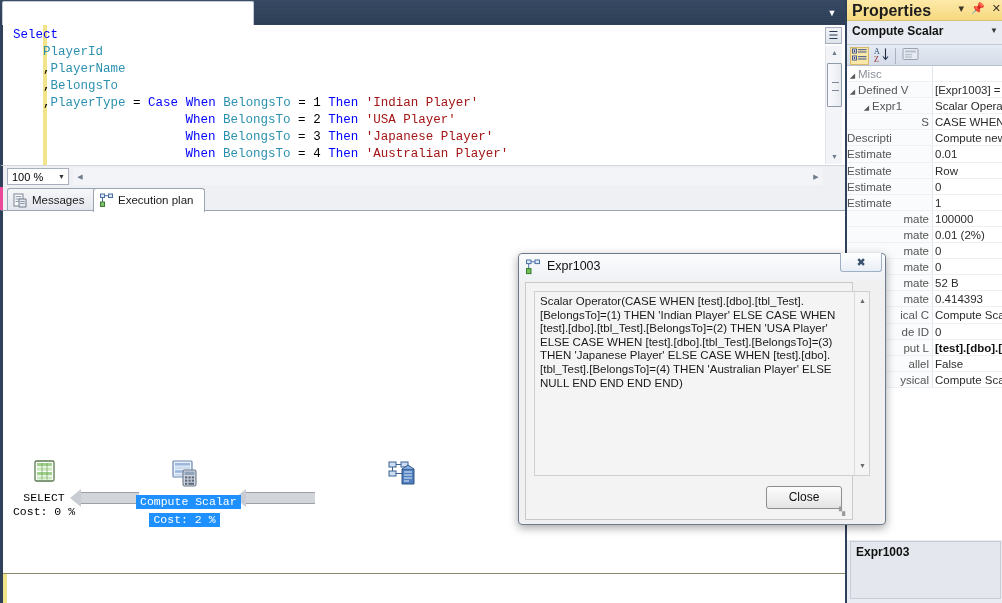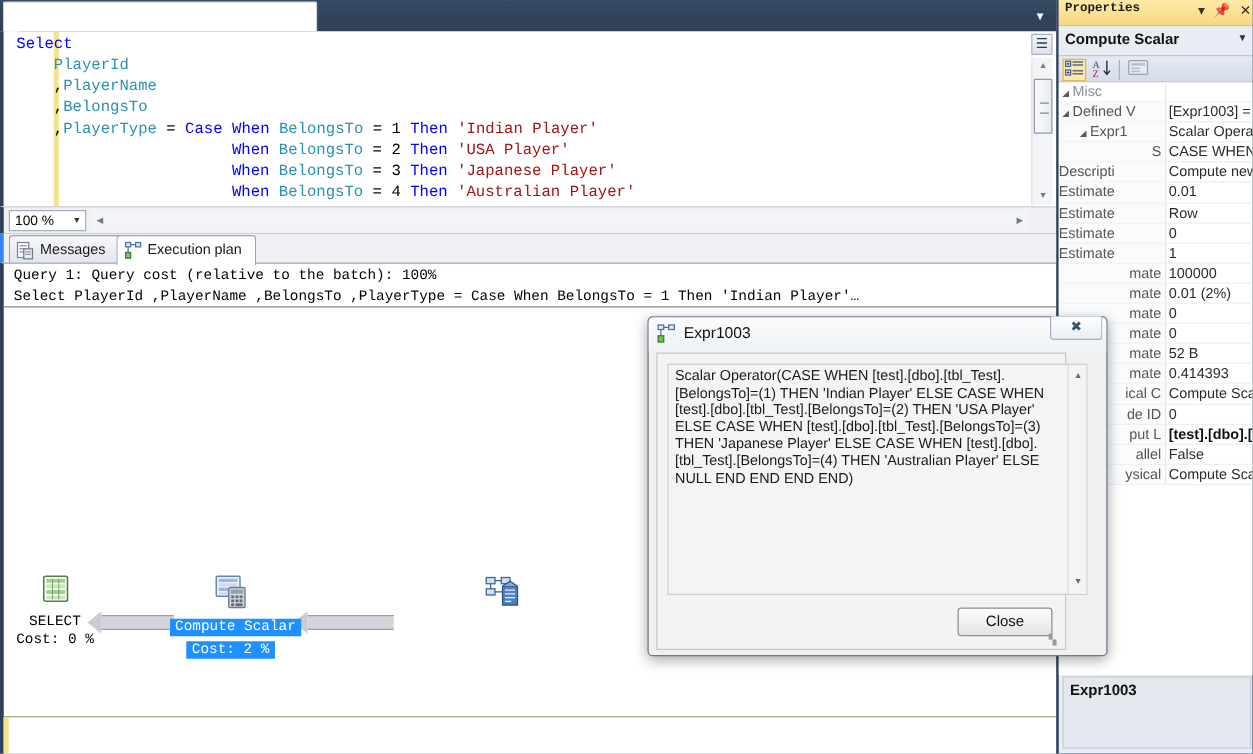--- a/index.html
+++ b/index.html
@@ -113,21 +113,21 @@
   #hscroll .arrow {
     position: absolute; top: 0; width: 14px; height: 17px;
     font-size: 7px; text-align: center; line-height: 17px; color: #6d7b8d;
   }
   #hscroll .arrow.left { left: 0; }
   #hscroll .arrow.right { right: 0; }
 
   
   #results-tabs {
     position: absolute; left: 0; top: 187px; width: 914px; height: 24px;
-    background: #eff0f4; border-left: 3px solid #3b82f6;
+    background: #eff0f4; border-left: 3px solid #ec4899;
   }
   .rtab {
     position: absolute; top: 1px; height: 23px;
     border: 1px solid #9aa4b3; border-bottom: none;
     border-radius: 3px 3px 0 0;
     font-size: 11.5px; color: #1a1a1a;
     padding: 0 8px 0 24px; line-height: 22px;
   }
   .rtab.inactive {
     background: linear-gradient(#f6f7f9,#e2e5ec);
@@ -197,21 +197,21 @@
     background: #e9ecf2;
     border-left: 2px solid #2f4059;
   }
   #props-title {
     position: absolute; left: 0; top: 0; width: 157px; height: 21px;
     background: linear-gradient(#fde9a9,#f6d97e);
     border-bottom: 1px solid #d9bf72;
   }
   #props-title .t {
     position: absolute; left: 5px; top: 2px;
-    font-size: 10px; font-weight: bold; color: #1d1d1d; font-family: Liberation Mono, monospace;
+    font-size: 16px; font-weight: bold; color: #1d1d1d;
   }
   #props-title .btns {
     position: absolute; right: 3px; top: 2px;
     font-size: 11px; color: #3a3326;
   }
   #props-title .btns span { margin-left: 4px; cursor: default; }
 
   #props-obj {
     position: absolute; left: 0; top: 21px; width: 157px; height: 23px;
     background: #e9ecf2;
@@ -408,22 +408,20 @@
             <path d="M5.5 2.7 L9.5 2.7" stroke="#4a6fa5" stroke-width="1"></path>
             <path d="M3.5 4.5 L3.5 9" stroke="#4a6fa5" stroke-width="1"></path>
             <rect x="1.5" y="9" width="4" height="4.5" fill="#7ec46a" stroke="#3f7a33"></rect>
           </svg>
         </span>
         <span>Execution plan</span>
       </div>
     </div>
 
     <div id="plan-pane">
-      <div id="plan-header"><span>Query 1: Query cost (relative to the batch): 100%</span>
-<span>Select PlayerId ,PlayerName ,BelongsTo ,PlayerType = Case When BelongsTo = 1 Then 'Indian Player'…</span></div>
 
       <div class="arrow-line" style="left:78px; top:281px; width:58px;"></div>
       <div class="arrow-head" style="left:67px; top:278px;"></div>
 
       <div class="arrow-line" style="left:243px; top:281px; width:69px;"></div>
       <div class="arrow-head" style="left:232px; top:278px;"></div>
 
       <div class="plan-node" style="left:8px; top:248px; width:66px;">
         <div class="node-icon">
           <svg width="32" height="30" viewBox="0 0 32 30">

